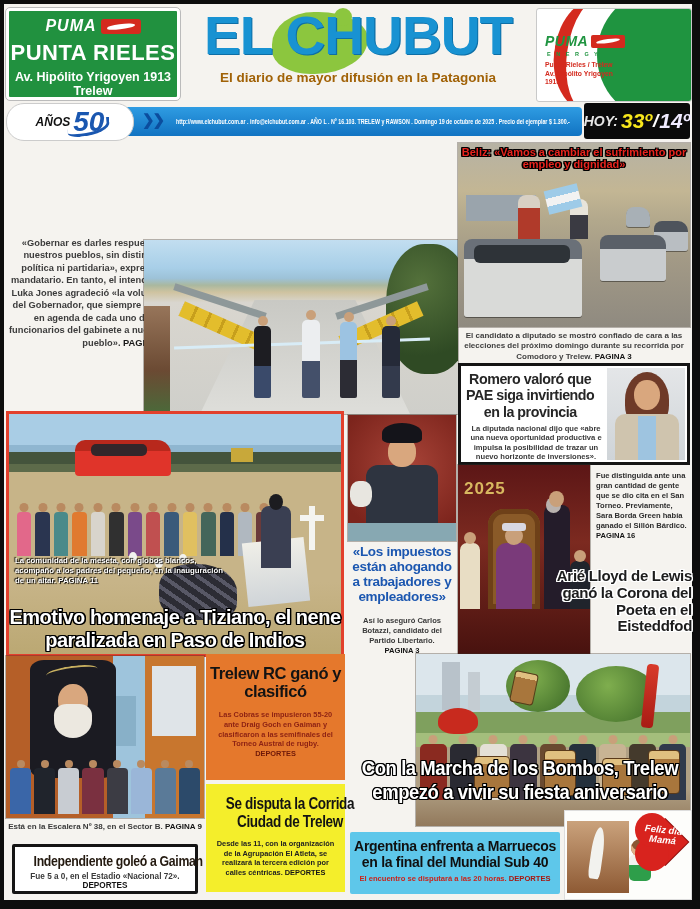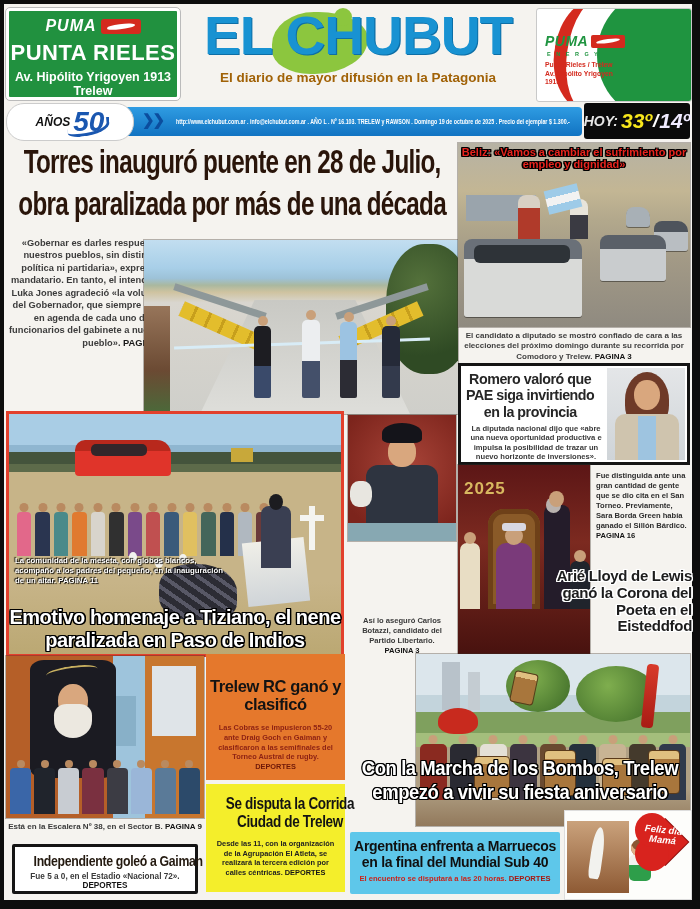--- a/index.html
+++ b/index.html
@@ -167,21 +167,21 @@
   .mcrowd i:nth-child(8n+3){background:#c8ccd2}.mcrowd i:nth-child(8n+4){background:#7a3040}
   .mcrowd i:nth-child(8n+5){background:#3c3c44}.mcrowd i:nth-child(8n+6){background:#9ab6d8}
   .mcrowd i:nth-child(8n+7){background:#5a7a98}.mcrowd i:nth-child(8n+8){background:#2c4a6a}
   .messi-head{position:absolute;right:4px;top:8px;width:104px;text-align:right;font-weight:bold;color:#101010;font-size:15.5px;line-height:1.1}
   .messi-cap{left:2px;top:818px;width:198px;text-align:center;font-size:8px;font-weight:bold;color:#3a3a3a;line-height:1.3}
   .indep-box{left:8px;top:840px;width:186px;height:50px;border:3px solid #141414;border-radius:2px;background:#fff;box-sizing:border-box;text-align:center;padding-top:5px}
   .indep-head{display:inline-block;white-space:nowrap;font-weight:bold;color:#241a10;font-size:15px;transform:scaleX(.82);transform-origin:center;letter-spacing:-.4px}
   .indep-sum{font-size:8.2px;font-weight:bold;color:#3a3a3a;margin-top:2px}
 
   
-  .rc-box{left:202px;top:650px;width:139px;height:126px;background:#e5782c;text-align:center;box-sizing:border-box;padding-top:23px}
+  .rc-box{left:202px;top:650px;width:139px;height:126px;background:#e5782c;text-align:center;box-sizing:border-box;padding-top:10px}
   .rc-head{font-weight:bold;color:#131313;font-size:16.5px;line-height:1.1;letter-spacing:-.4px}
   .rc-sum{margin:10px 8px 0;font-size:7.4px;font-weight:bold;color:#8e2314;line-height:1.3}
   .rc-ref{color:#6e1808}
   .corr-box{left:202px;top:780px;width:139px;height:108px;background:#f4ee2b;text-align:center;box-sizing:border-box;padding-top:10px}
   .corr-head{display:inline-block;width:168px;font-weight:bold;color:#131313;font-size:16.5px;line-height:1.1;letter-spacing:-.4px;transform:scaleX(.82);transform-origin:center}
   .corr-sum{margin:8px 8px 0;font-size:7.4px;font-weight:bold;color:#222;line-height:1.3}
 
   
   .bom-text{left:346px;top:658px;width:64px;text-align:center;font-size:7.4px;font-weight:bold;color:#2e2e2e;line-height:1.35}
   .bom-photo{left:412px;top:650px;width:274px;height:172px;background:linear-gradient(180deg,#dce6ec 0 24%,#c3d4dc 24% 34%,#7fa05e 34% 46%,#a4be7c 46% 54%,#b0a084 54% 78%,#92795c 100%)}
@@ -262,26 +262,20 @@
     <span class="anios">AÑOS</span>
     <span class="fifty">50</span>
   </div>
   <div class="abs hoy-box">
     <span class="lbl">HOY:</span>
     <span class="hi">33º</span>
     <span class="sep">/</span>
     <span class="lo">14º</span>
   </div>
 
-  <div class="abs lead-head">
-    <div class="inner">
-      <div>Torres inauguró puente en 28 de Julio,</div>
-      <div>obra paralizada por más de una década</div>
-    </div>
-  </div>
   <div class="abs lead-sum">
     <span>«Gobernar es darles respuesta a nuestros pueblos, sin distinción política ni partidaria», expresó el mandatario. En tanto, el intendente Luka Jones agradeció «la voluntad del Gobernador, que siempre puso en agenda de cada uno de los funcionarios del gabinete a nuestro pueblo».</span>
     <span class="ref">PAGINA 2</span>
   </div>
   <div class="photo bridge">
     <div class="bush"></div>
     <div class="rocks"></div>
     <div class="deck"></div>
     <div class="guard-l"></div>
     <div class="guard-r"></div>
@@ -360,20 +354,21 @@
     <div class="tiz-head stroke-k">Emotivo homenaje a Tiziano, el nene paralizada en Paso de Indios</div>
   </div>
 
   <div class="photo bot-photo">
     <div class="torso"></div>
     <div class="face"></div>
     <div class="cap"></div>
     <div class="mic"></div>
     <div class="table"></div>
   </div>
+  <div class="abs bot-head">«Los impuestos están ahogando a trabajadores y empleadores»</div>
   <div class="abs bot-sum">
     <div>Así lo aseguró Carlos Botazzi, candidato del Partido Libertario.</div>
     <div class="refb">PAGINA 3</div>
   </div>
 
   <div class="photo eist-photo">
     <div class="year">2025</div>
     <div class="throne"></div>
     <div class="queen"></div>
     <div class="crown"></div>

